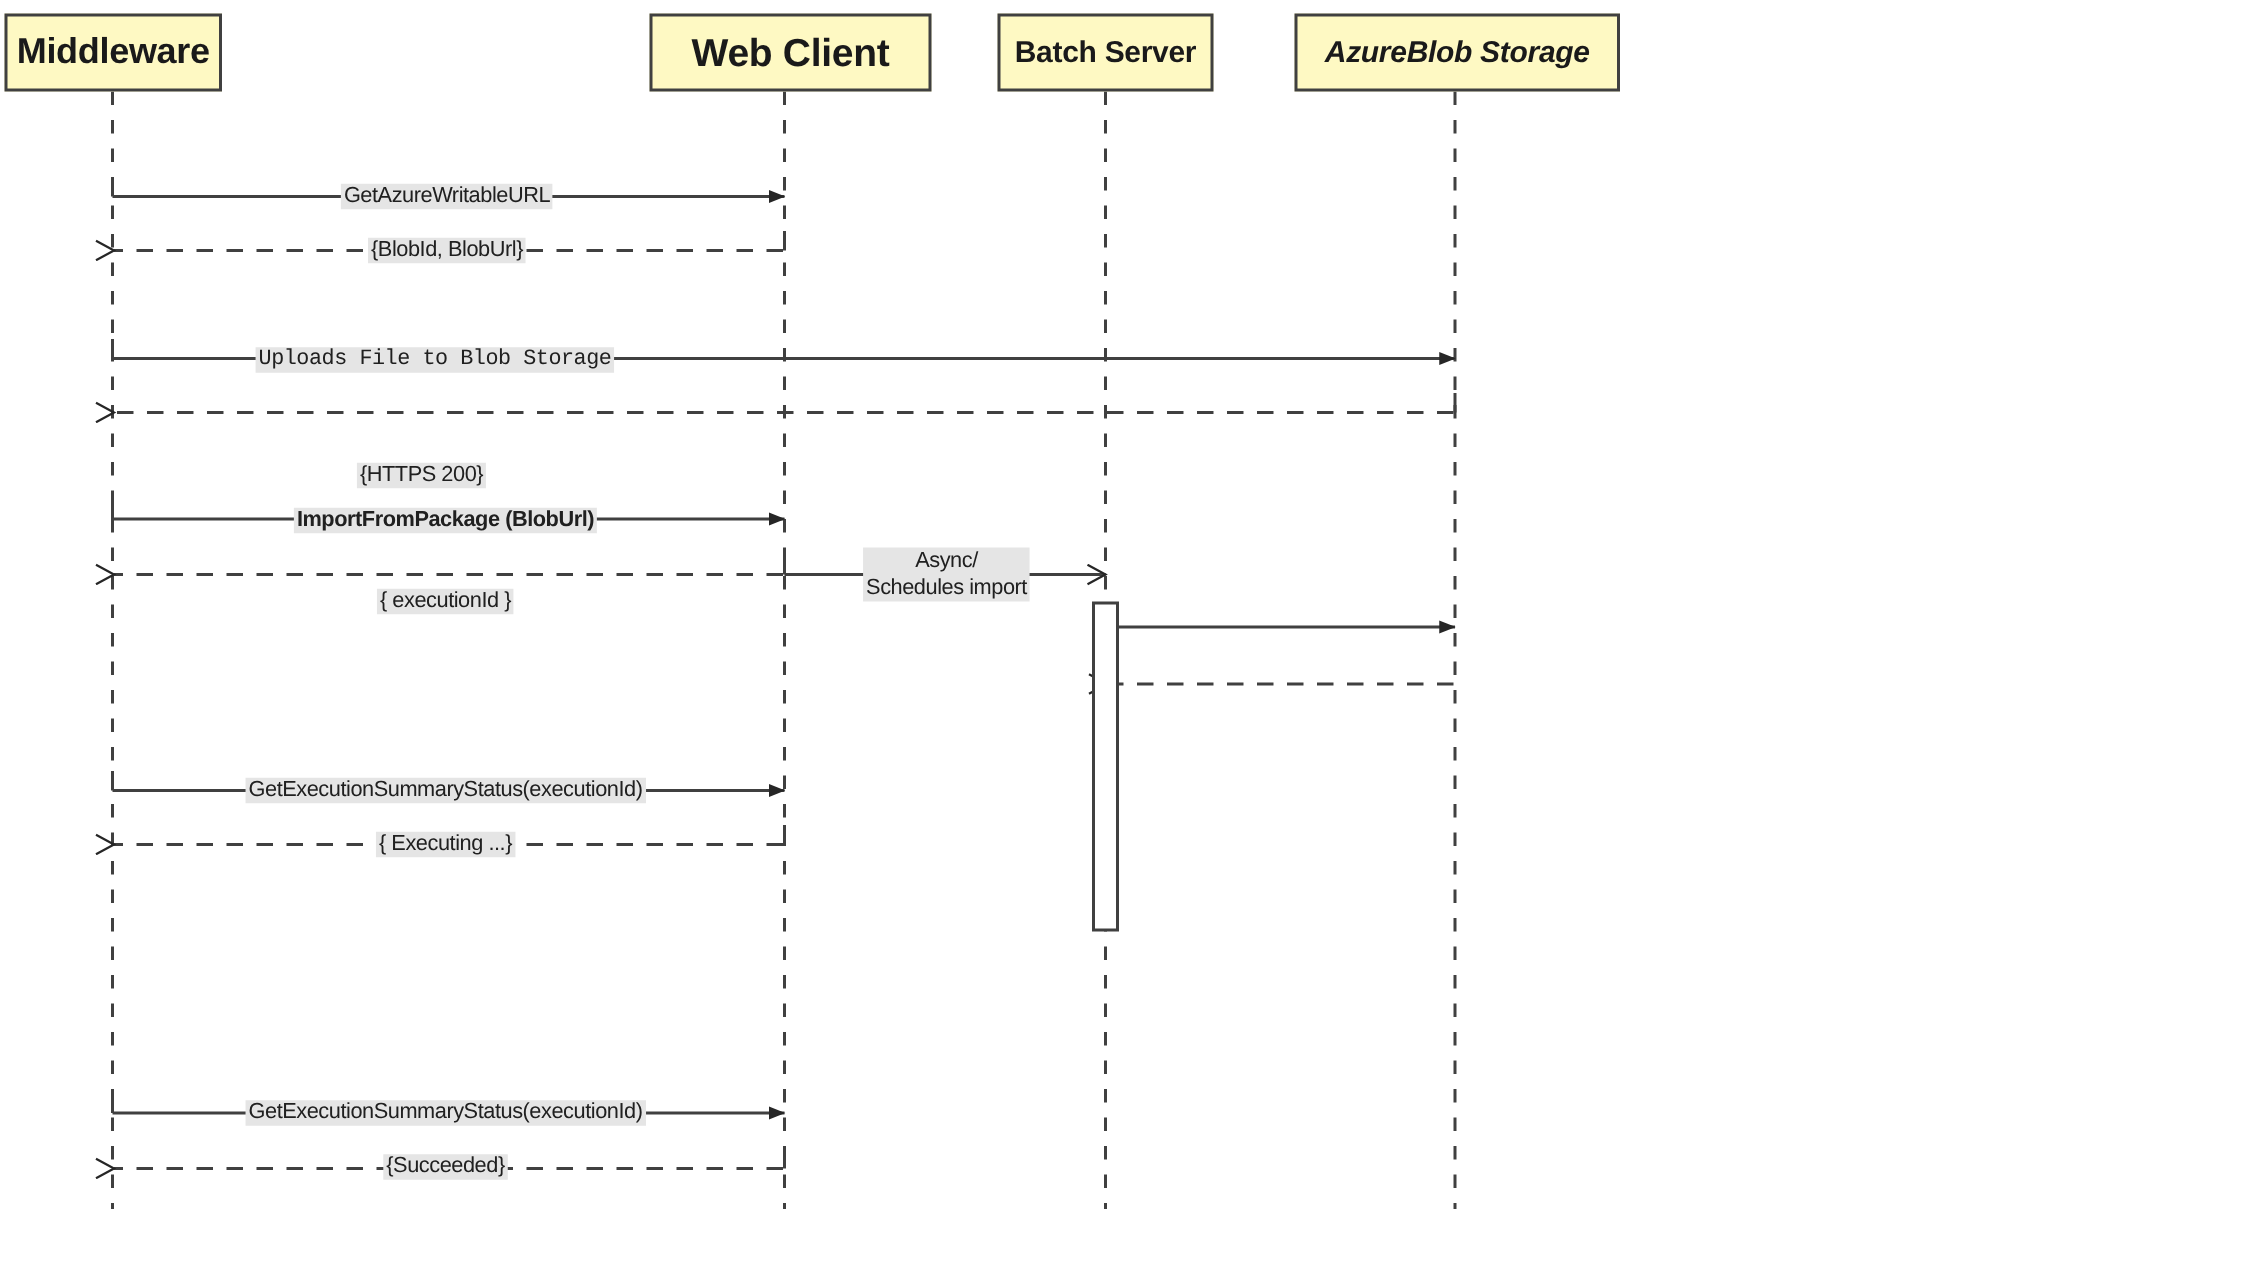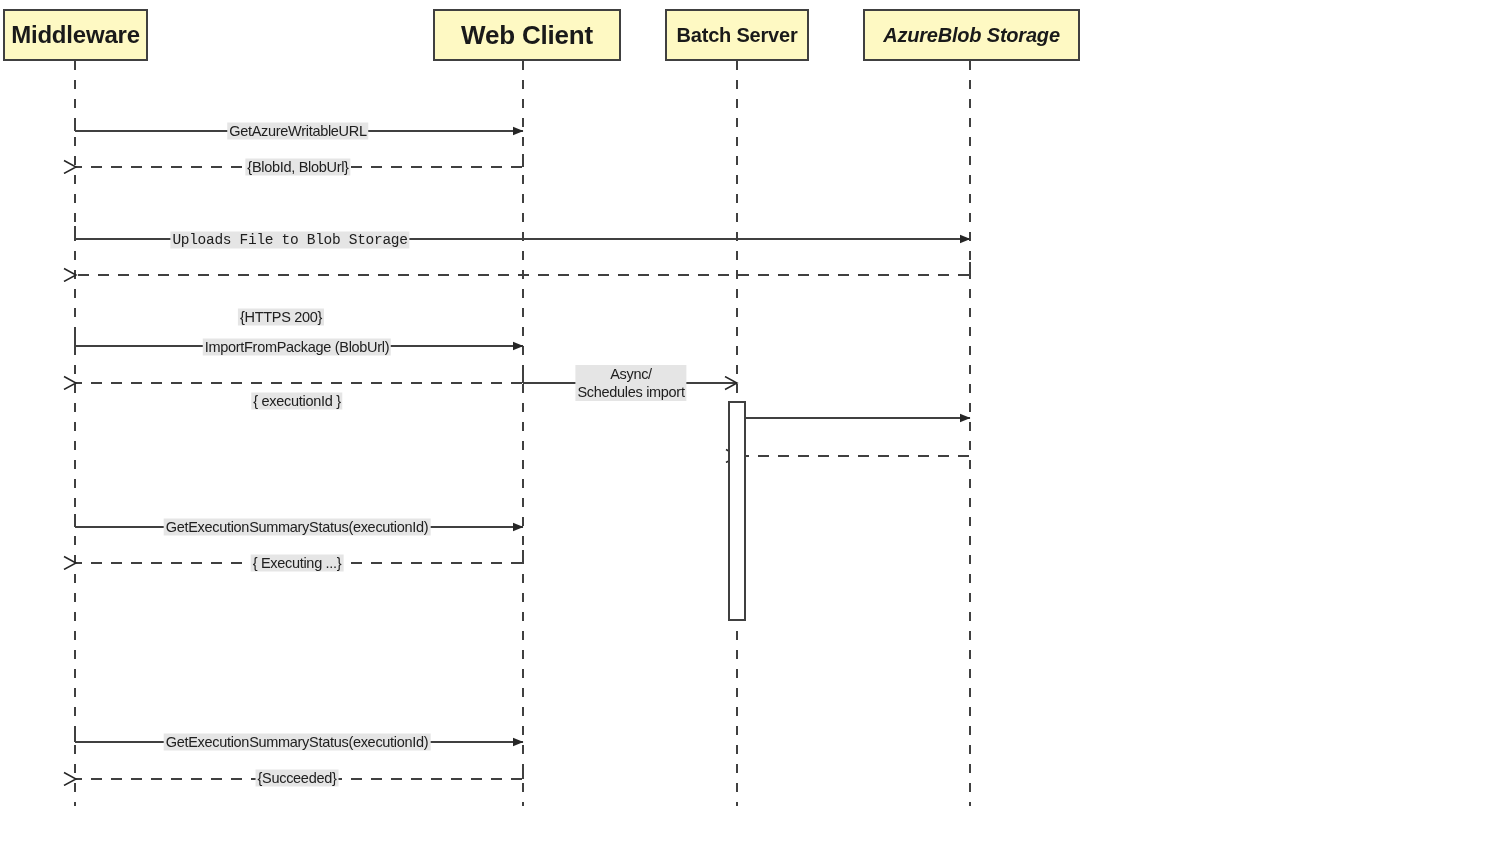--- a/index.html
+++ b/index.html
@@ -149,21 +149,21 @@
       </div>
       <div class="actor-box" style="left: 863px; top: 9px; width: 217px; height: 52px; font-style: italic;">
         <span class="actor-label" style="font-size: 20px;">AzureBlob Storage</span>
       </div>
     </div>
   <div id="label-layer">
       <div class="msg-label" style="left: 298px; top: 131px;">GetAzureWritableURL</div>
       <div class="msg-label" style="left: 298px; top: 167px;">{BlobId, BlobUrl}</div>
       <div class="msg-label" style="left: 290px; top: 240px; font-family: Liberation Mono, monospace;">Uploads File to Blob Storage</div>
       <div class="msg-label" style="left: 281px; top: 277px; margin-top: 40px;">{HTTPS 200}</div>
-      <div class="msg-label" style="left: 297px; top: 347px;">ImportFromPackage (BlobUrl)</div>
+      <div class="msg-label" style="left: 297px; top: 347px; font-weight: bold;">ImportFromPackage (BlobUrl)</div>
       <div class="msg-label" style="left: 297px; top: 401px;">{ executionId }</div>
       <div class="msg-label two-line" style="left: 631px; top: 383px;">Async/
 Schedules import</div>
       <div class="msg-label" style="left: 297px; top: 527px;">GetExecutionSummaryStatus(executionId)</div>
       <div class="msg-label" style="left: 297px; top: 563px;">{ Executing ...}</div>
       <div class="msg-label" style="left: 297px; top: 742px;">GetExecutionSummaryStatus(executionId)</div>
       <div class="msg-label" style="left: 297px; top: 778px; text-align: right;">{Succeeded}</div>
     </div>
 
 </div>

